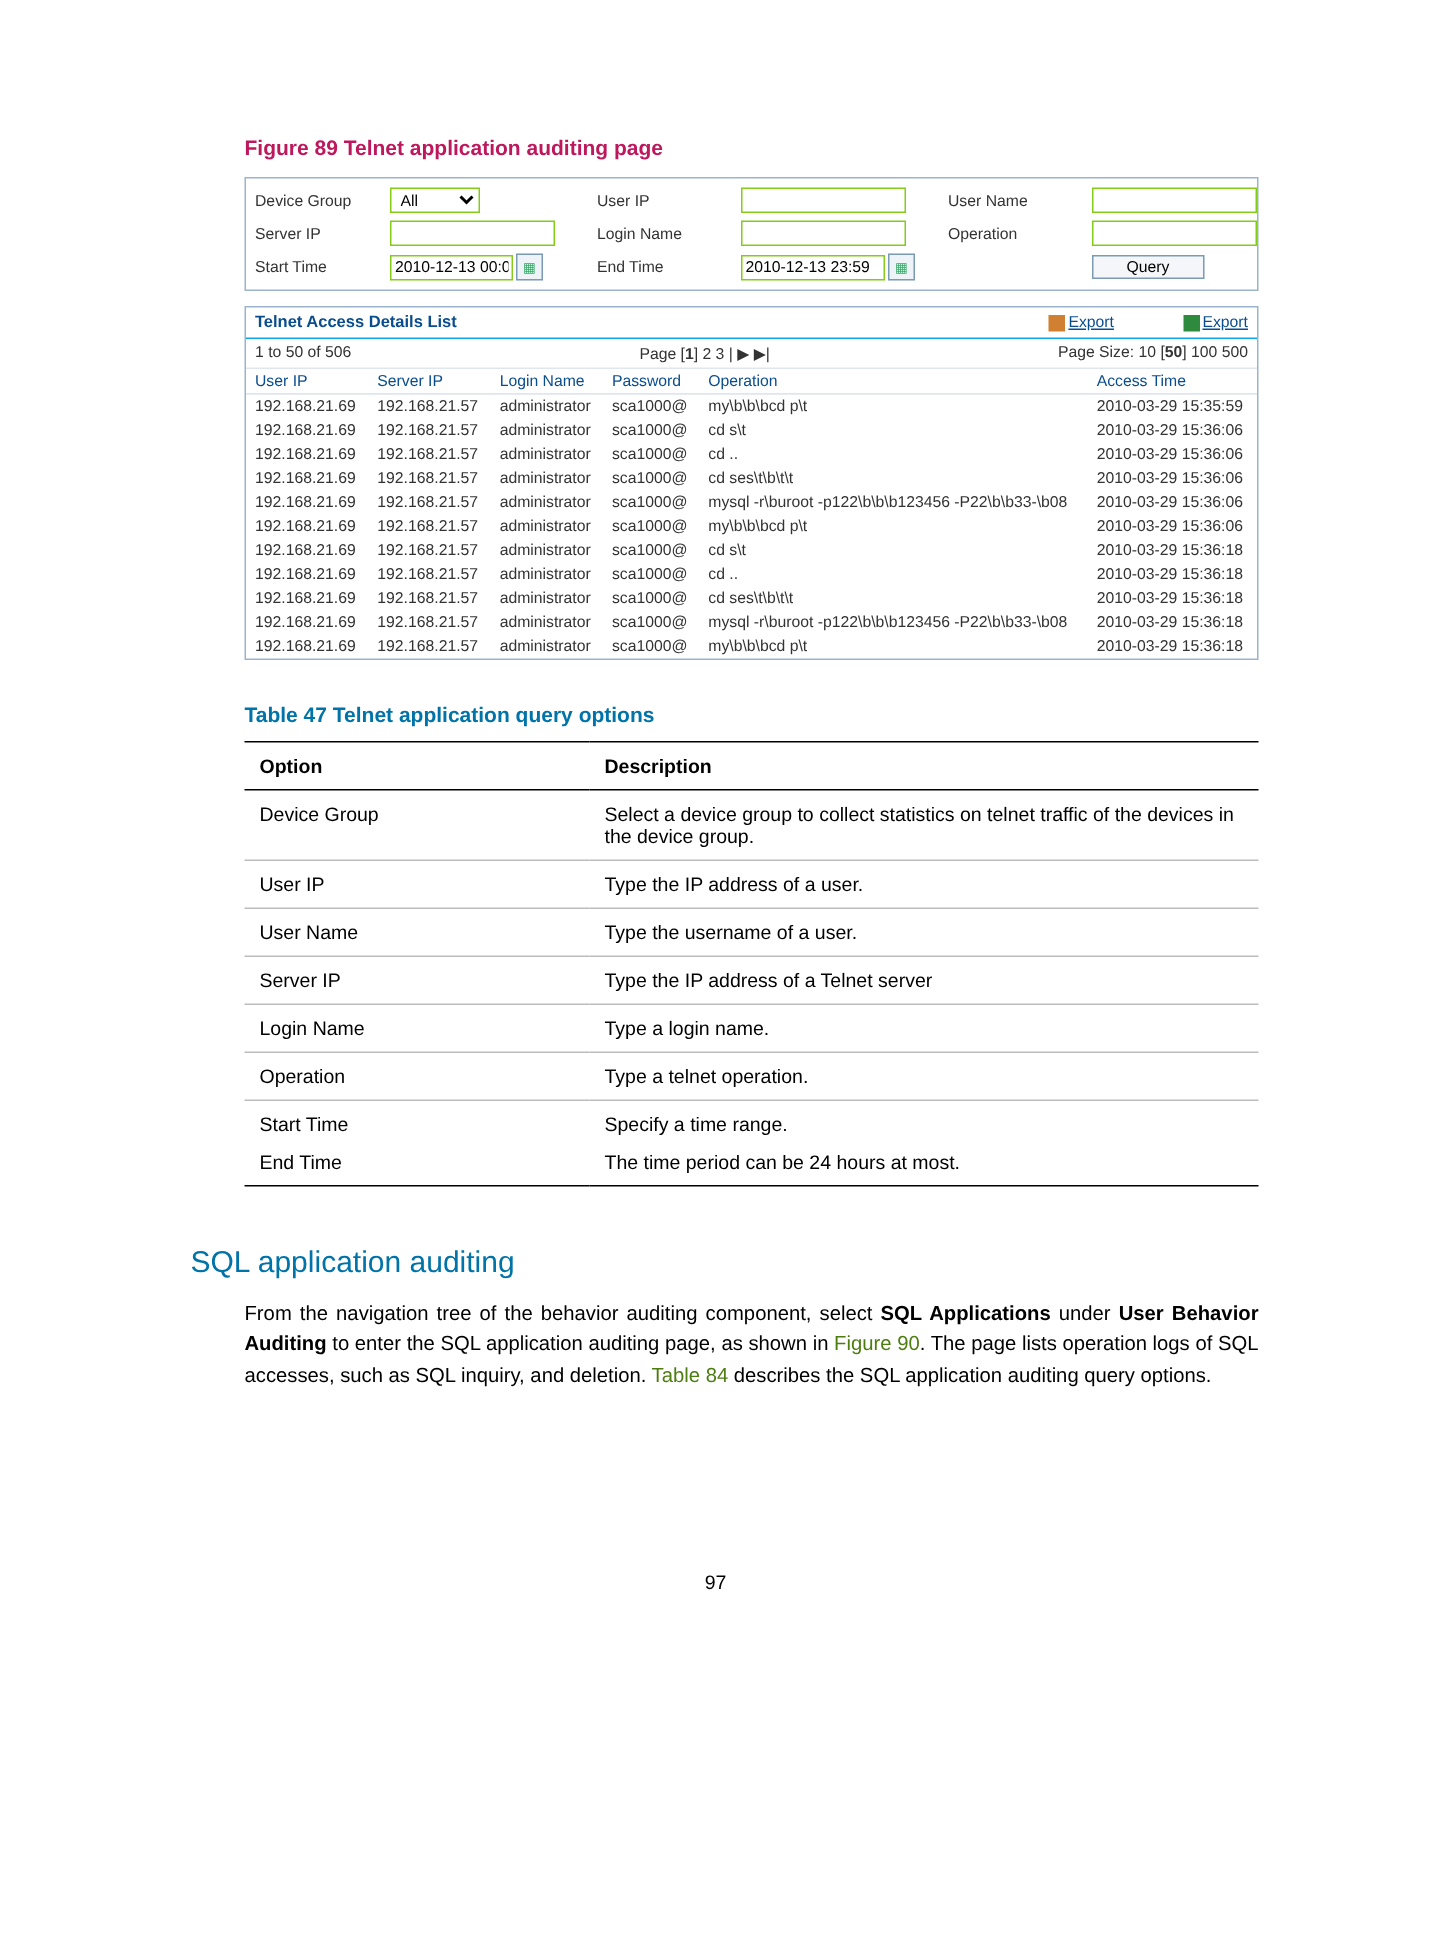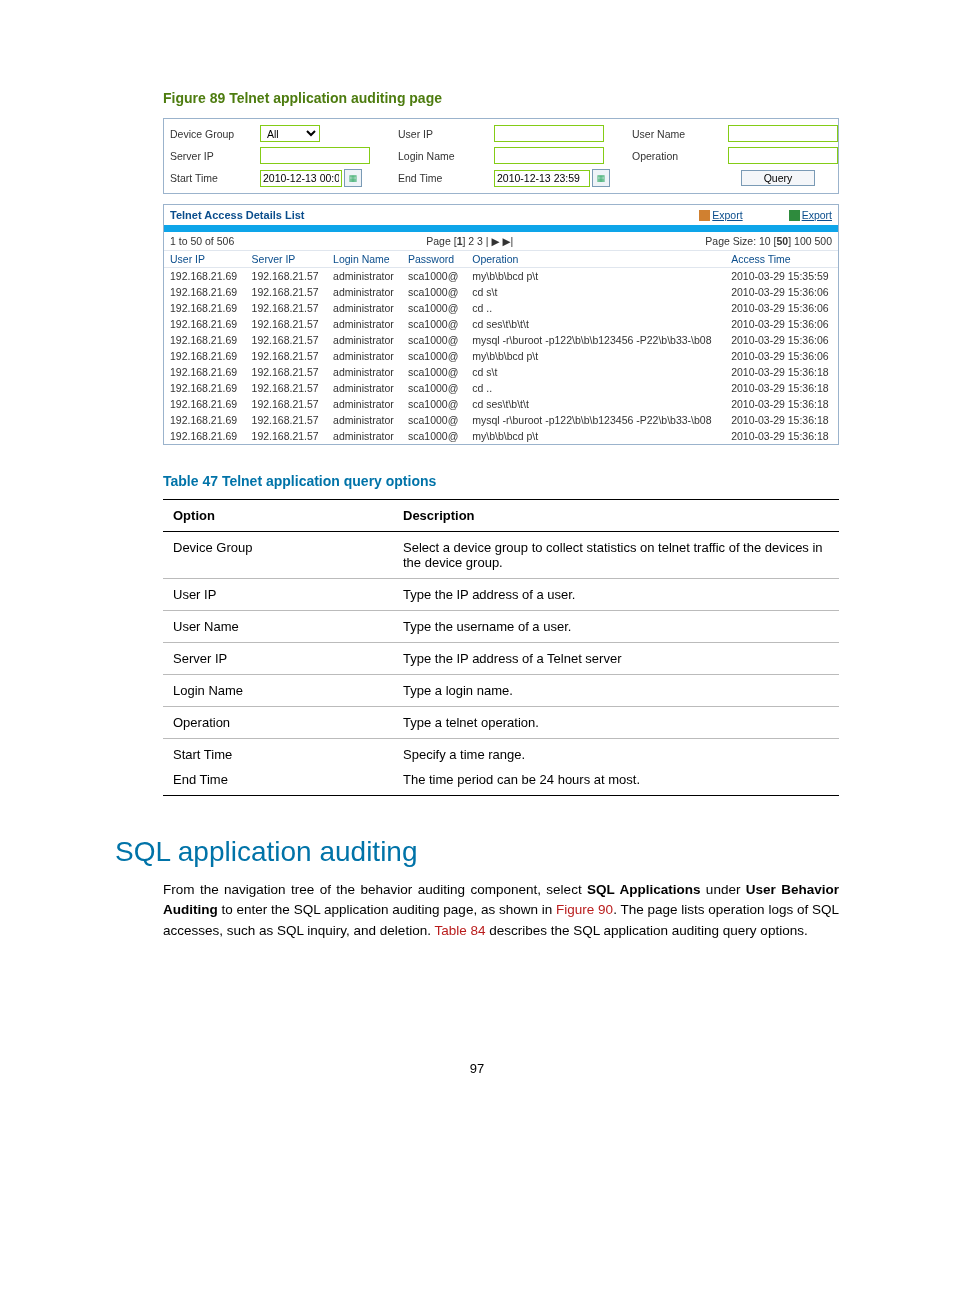--- a/index.html
+++ b/index.html
@@ -9,21 +9,21 @@
     background: #fff;
     color: #000;
   }
   .page {
     width: 954px;
     margin: 0 auto;
     padding: 90px 115px 40px 115px;
     box-sizing: border-box;
   }
   .fig-caption {
-    color: #4d7c0f;
+    color: #be185d;
     font-size: 14px;
     font-weight: bold;
     margin: 0 0 12px 48px;
   }
   .screenshot {
     margin-left: 48px;
     margin-bottom: 20px;
   }
   .filter-box {
     border: 1px solid #9bb3cc;
@@ -49,32 +49,32 @@
     padding: 0 2px;
     border: 1px solid #84cc16;
   }
   .filter-grid select { width: 60px; background:#fff;}
   .filter-grid .txt { width: 110px; }
   .dtwrap { display:flex; align-items:center; gap:2px;}
   .dtwrap .cal {
     display:inline-flex;width:16px;height:16px;border:1px solid #7a9ab5;background:#eef3f8;
     align-items:center;justify-content:center;font-size:9px;color:#3a6;
   }
-  .query-cell { display:flex; justify-content:center;}
+  .query-cell { display:flex; justify-content:flex-start;}
   .query-btn {
     font-size:10.5px;padding:1px 22px;border:1px solid #7a9ab5;background:#f4f6f9;
   }
   .list-box {
     margin-top: 10px;
     border: 1px solid #9bb3cc;
   }
   .list-title-row {
     display:flex;justify-content:space-between;align-items:center;
     padding:4px 6px;font-size:11px;color:#0a4d8c;font-weight:bold;
-    border-bottom:7px solid #0ea5e9;
+    border-bottom:1px solid #0ea5e9;
   }
   .export-links{font-weight:normal;display:flex;gap:10px;}
   .export-links a{color:#0a4d8c;text-decoration:underline;display:inline-flex;align-items:center;gap:2px;font-size:10.5px;padding-left:36px;}
   .export-links .ic{display:inline-block;width:11px;height:11px;}
   .ic-pdf{background:#d08030;}
   .ic-xls{background:#2e8b3d;}
   .pager-row{
     display:flex;justify-content:space-between;font-size:10.5px;color:#333;
     padding:3px 6px;border-bottom:1px solid #e0e6ee;
   }
@@ -99,27 +99,27 @@
   table.options th{
     text-align:left;border-top:1.5px solid #000;border-bottom:1.5px solid #000;
     padding:8px 10px;font-weight:bold;
   }
   table.options td{
     border-bottom:1px solid #bbb;padding:8px 10px;vertical-align:top;
   }
   table.options tr.noborder td{border-bottom:none;padding-bottom:2px;}
   table.options tr.lastrow td{border-bottom:1.5px solid #000;}
   h1.sec{
-    color:#0073a8;font-weight:normal;font-size:28px;
-    margin:40px 0 12px 0;
+    color:#0073a8;font-weight:normal;font-size:20px;
+    margin:40px 0 12px 12px;
   }
   p.body{
     font-size:13.5px;line-height:1.5;margin:0 0 6px 48px;text-align:justify;
   }
-  p.body a{color:#b91c1c;text-decoration:none;}
+  p.body a{color:#4d7c0f;text-decoration:none;}
   p.body b{font-weight:bold;}
   .pagenum{
     text-align:center;font-size:13px;margin-top:120px;
   }
 </style>
 </head>
 <body>
 
 <div class="page">
 

